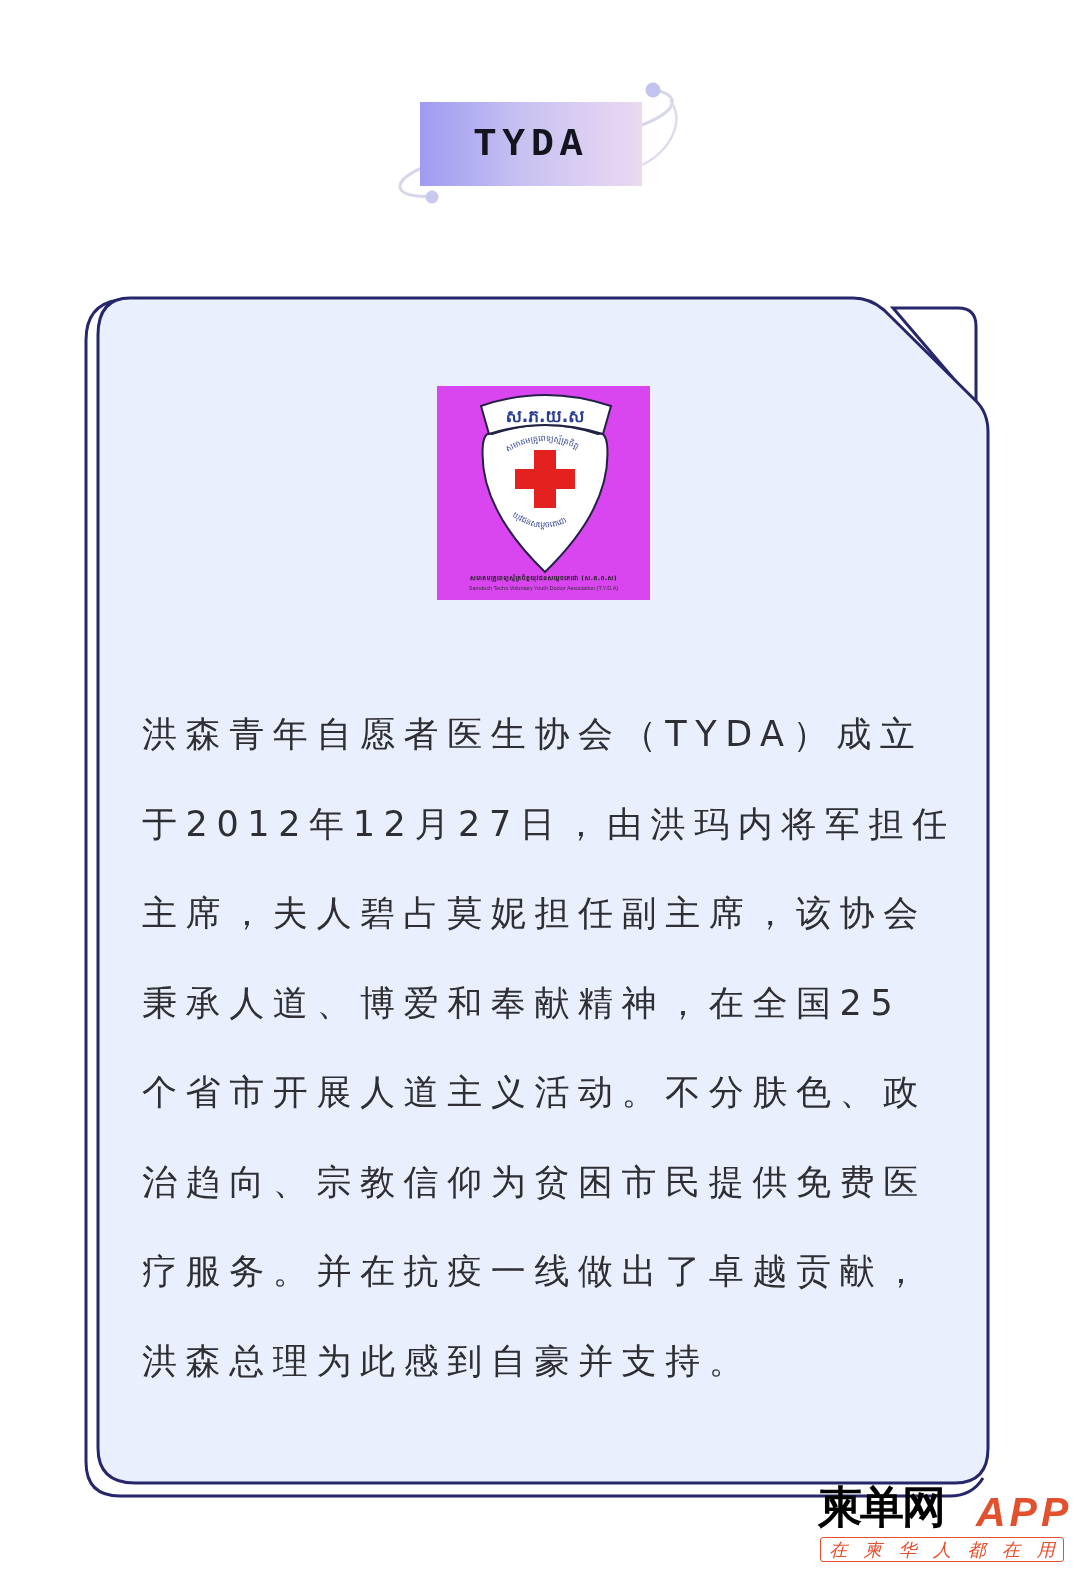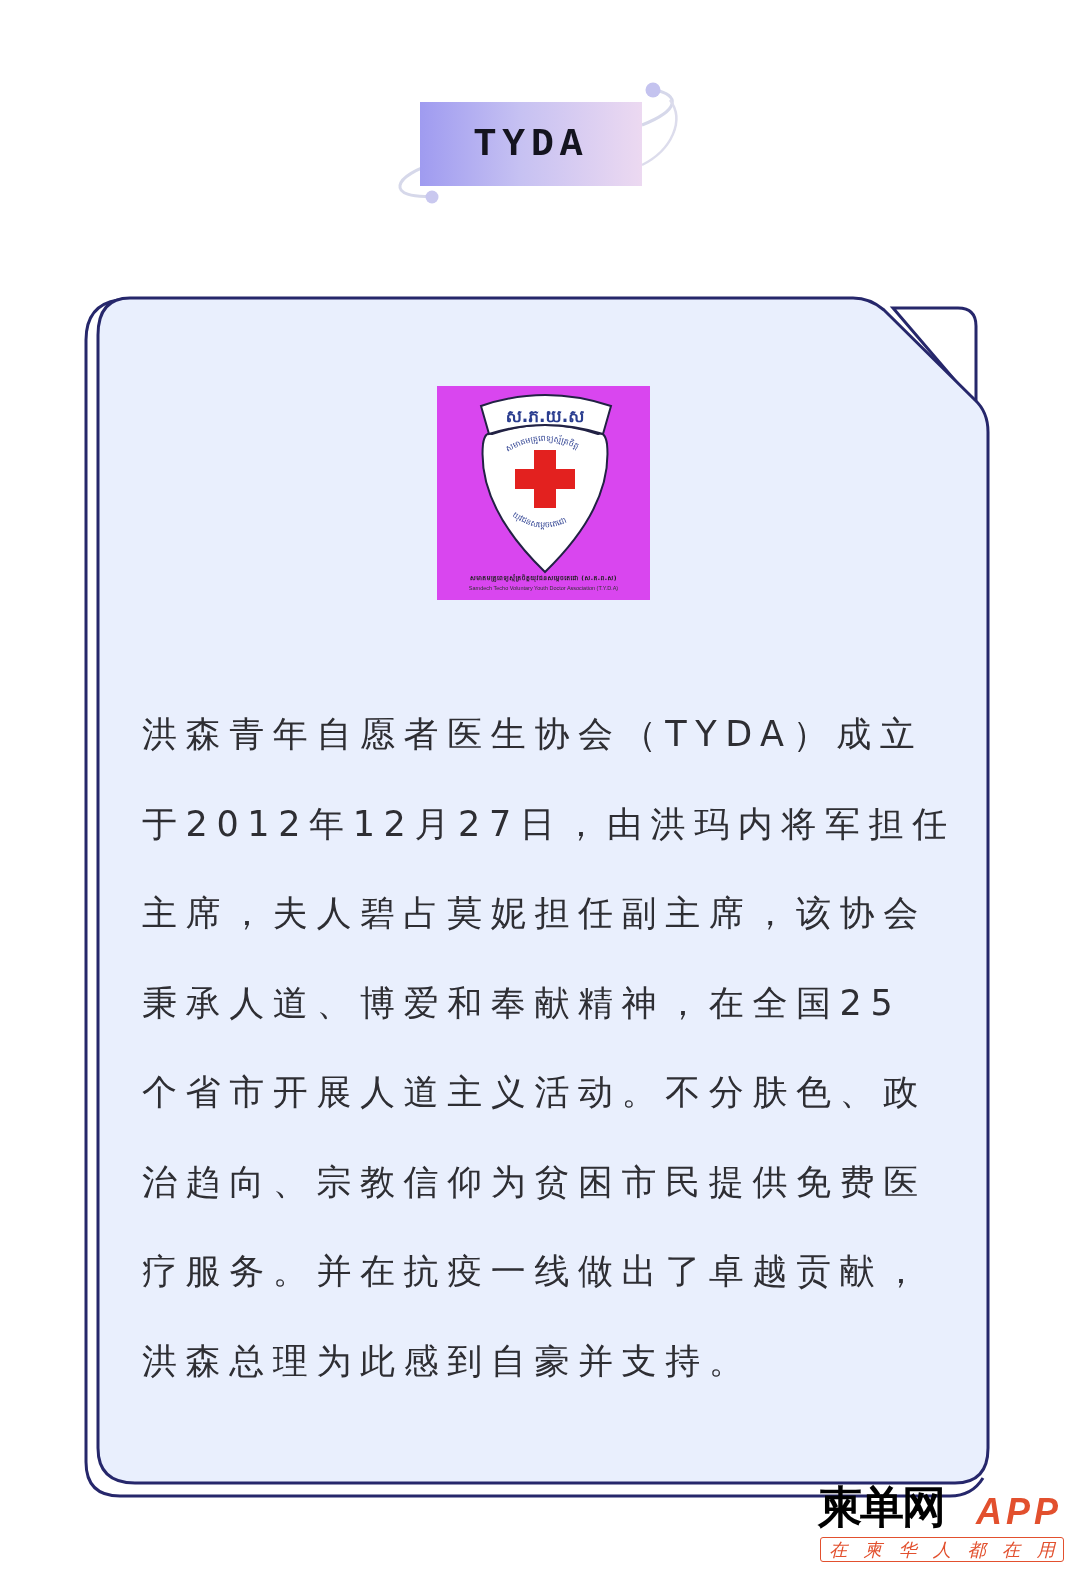--- a/index.html
+++ b/index.html
@@ -50,21 +50,21 @@
     
     .wm { position: absolute; left: 818px; top: 1482px; width: 252px; height: 82px; }
     .wm-brand {
       position: absolute; left: 0; top: 0;
       font-family: "DejaVu Sans", sans-serif; font-weight: bold;
       font-size: 44px; color: #000000; letter-spacing: -2px; line-height: 50px;
     }
     .wm-app {
       position: absolute; left: 158px; top: 10px;
       font-family: "Liberation Sans", sans-serif; font-weight: bold; font-style: italic;
-      font-size: 36px; color: #e2502e; letter-spacing: 4px; line-height: 40px;
+      font-size: 41px; color: #e2502e; letter-spacing: 4px; line-height: 40px;
     }
     .wm-slogan {
       position: absolute; left: 2px; top: 55px; width: 244px; height: 25px;
       border: 1.5px solid #e2502e; border-radius: 3px; box-sizing: border-box;
       display: flex; align-items: center; justify-content: space-around;
       font-family: "DejaVu Sans", sans-serif; font-style: italic;
       font-size: 18px; color: #e2502e; background: #fff;
     }
   </style>
 </head>

